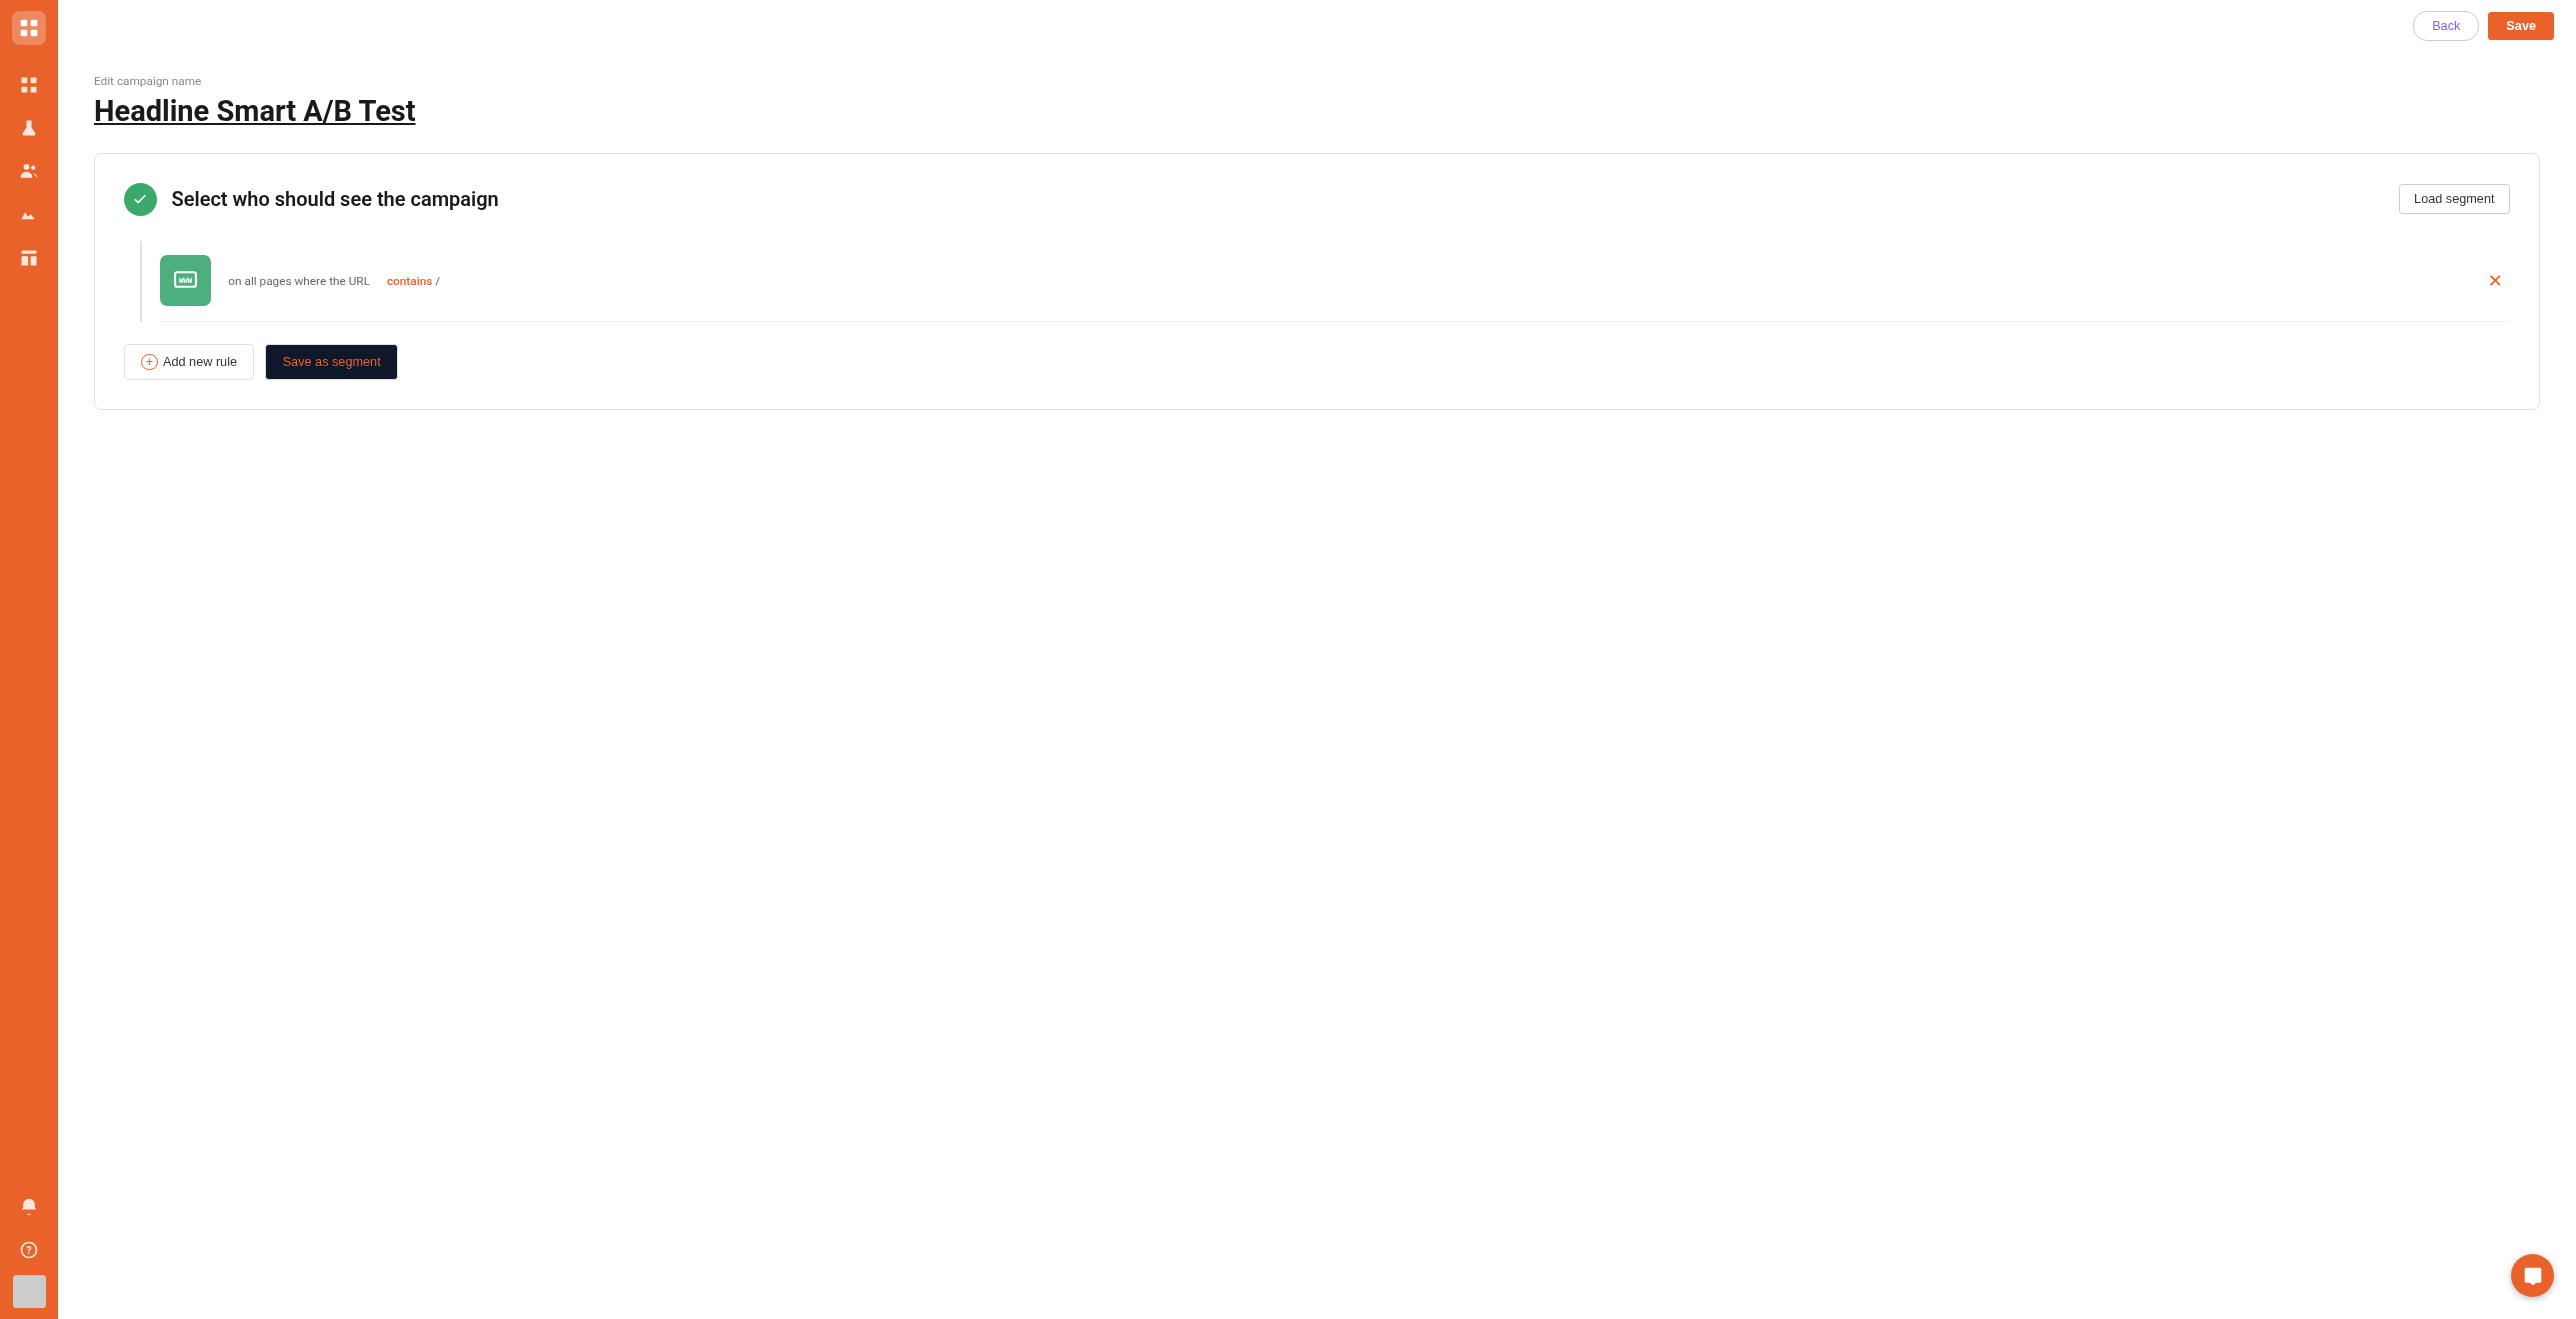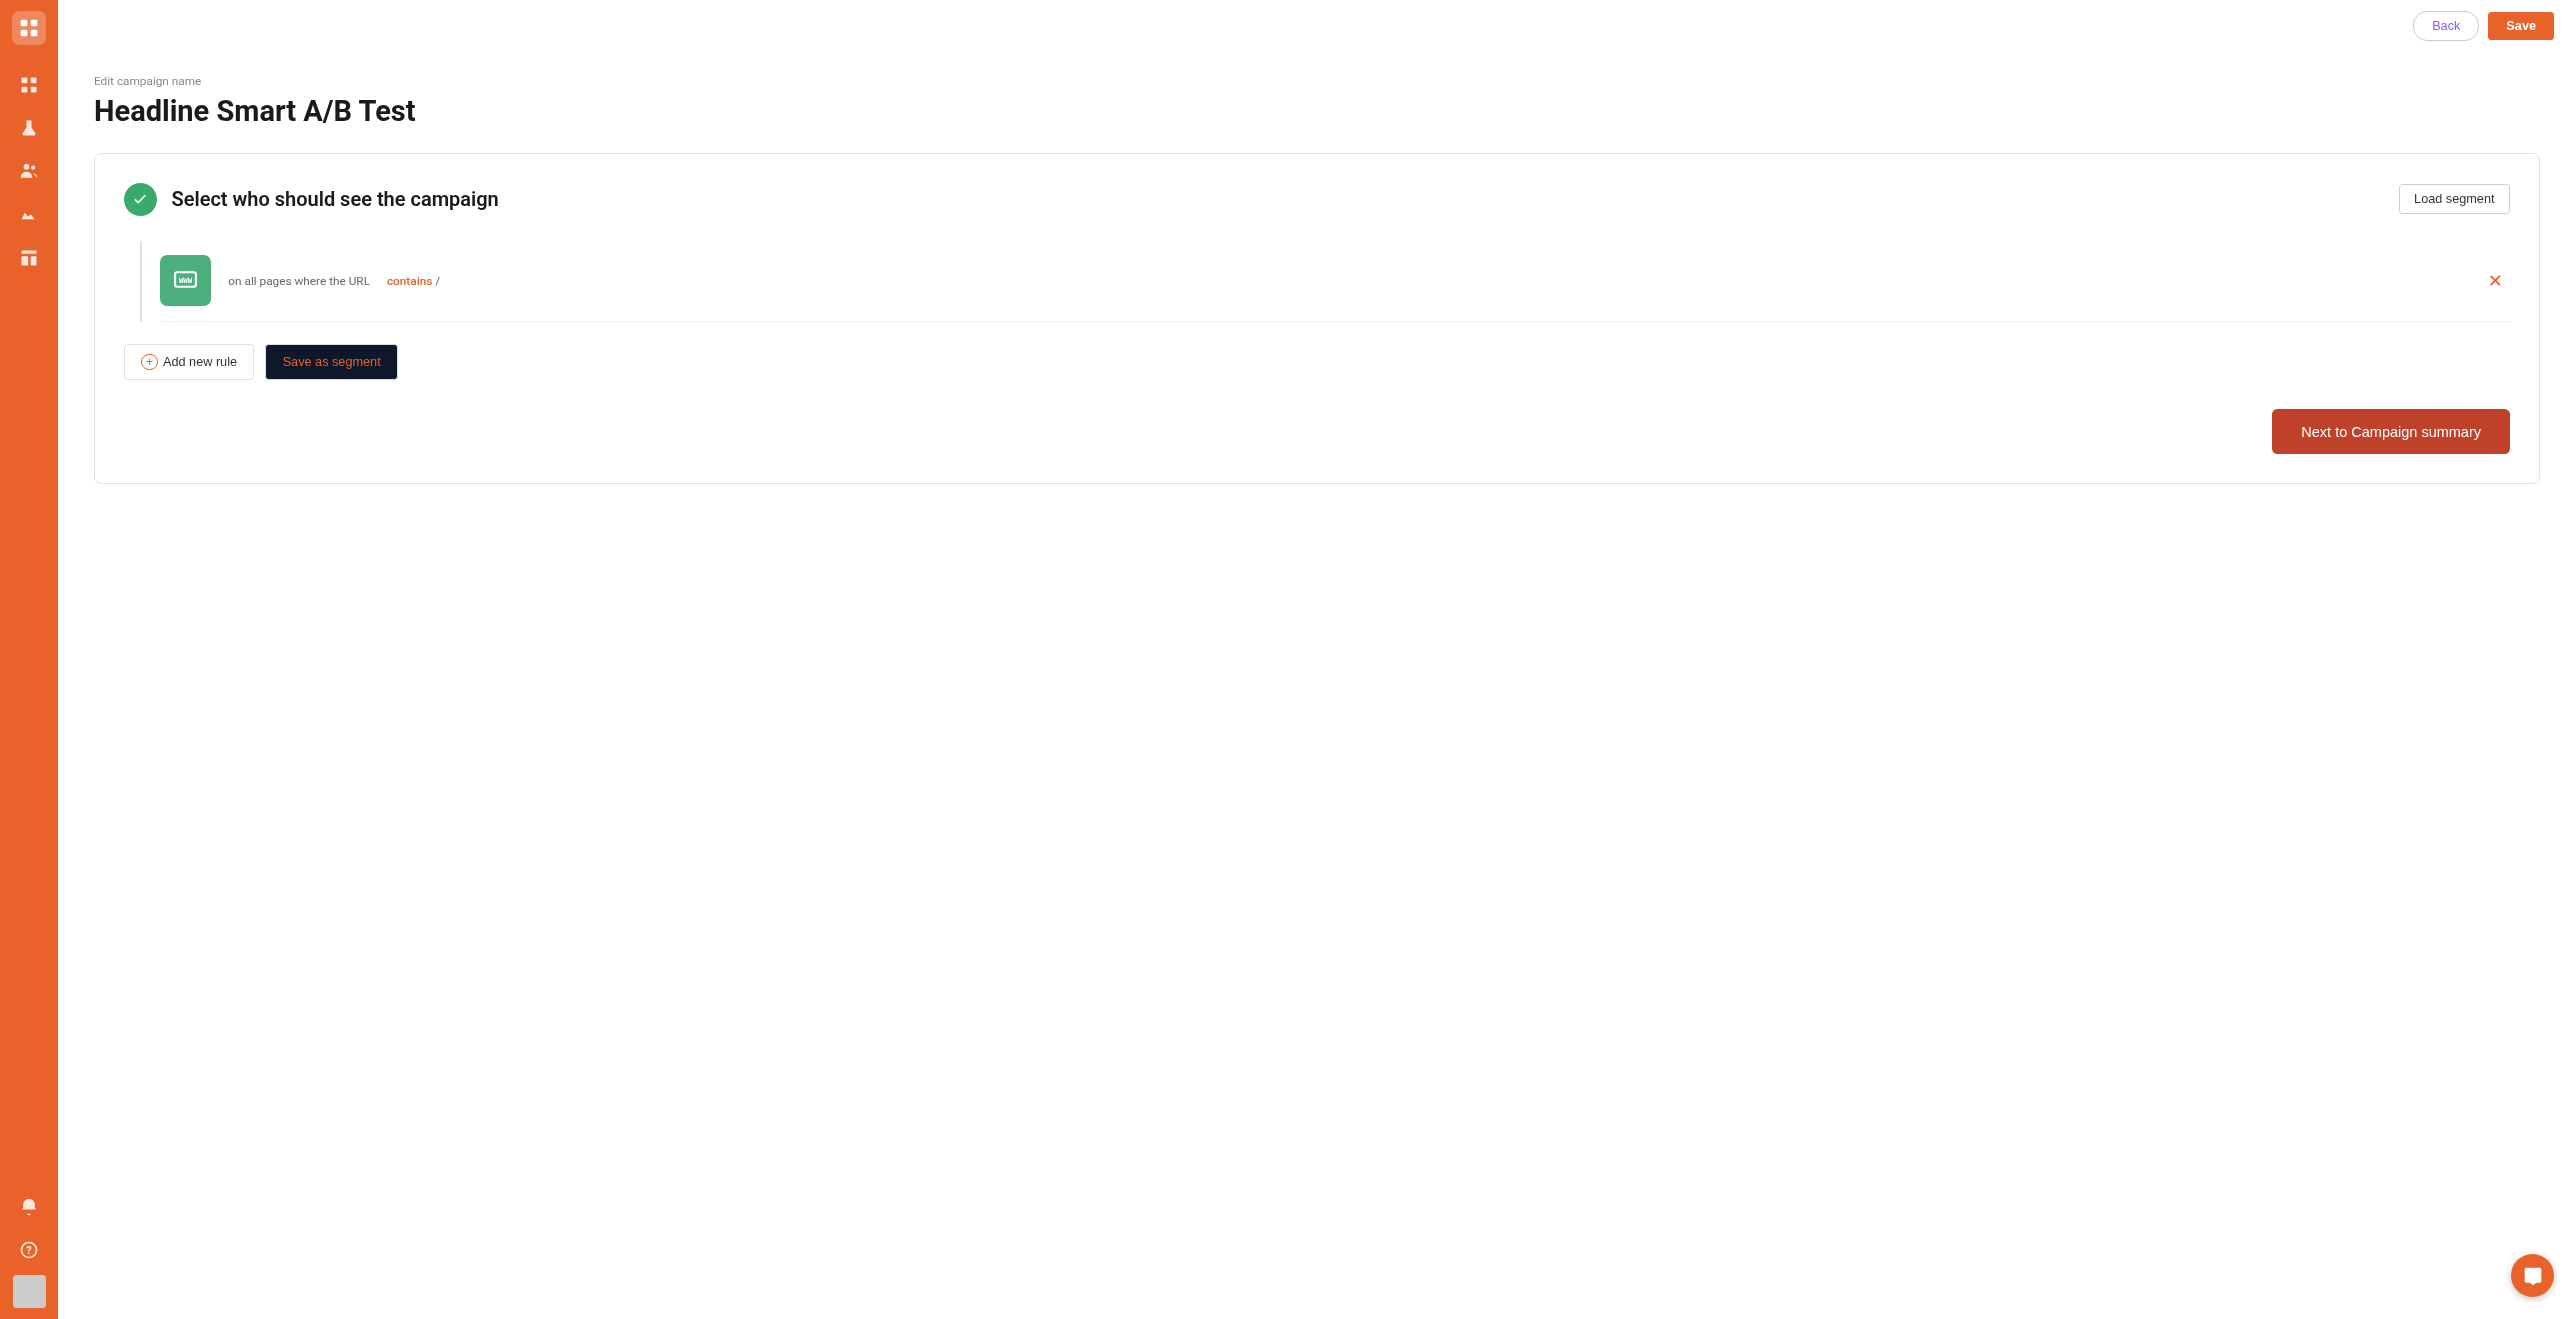--- a/index.html
+++ b/index.html
@@ -104,20 +104,21 @@
     .campaign-label {
       font-size: 11.8px;
       color: #888;
       margin-bottom: 5.4px;
     }
     .campaign-title {
       font-size: 29px;
       font-weight: 700;
       color: #1a1a1a;
       margin-bottom: 25px;
+      text-decoration: underline;
     }
 
     
     .card {
       background: #fff;
       border: 0.9px solid #e0e0e0;
       border-radius: 7.2px;
       padding: 29px;
     }
 
@@ -387,23 +388,20 @@
       </div>
 
       <div class="action-buttons">
         <button class="btn-add-rule">
           <span class="plus-icon">+</span>
           <span>Add new rule</span>
         </button>
         <button class="btn-save-segment">Save as segment</button>
       </div>
 
-      <div class="next-area">
-        <button class="btn-next">Next to Campaign summary</button>
-      </div>
     </div>
   </div>
 </div>
 
 <div class="chat-bubble">
   <svg viewBox="0 0 24 24">
       <path d="M20 2H4a2 2 0 0 0-2 2v14a2 2 0 0 0 2 2h4l4 3 4-3h4a2 2 0 0 0 2-2V4a2 2 0 0 0-2-2z"></path>
     </svg>
 </div>
 

